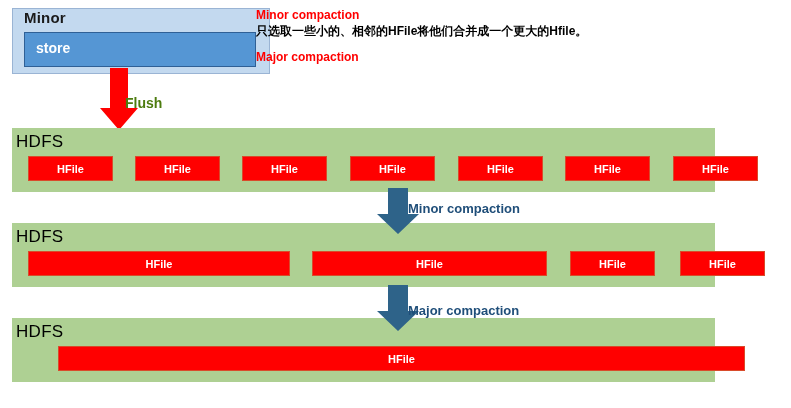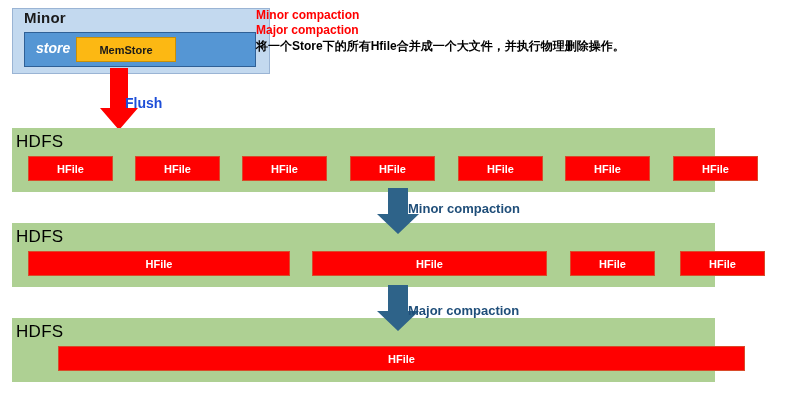--- a/index.html
+++ b/index.html
@@ -20,36 +20,36 @@
   .region-title{
     position:absolute;left:24px;top:9px;
     font-size:15px;font-weight:bold;color:#1a1a1a;letter-spacing:0.2px;
   }
   .store-box{
     position:absolute;left:24px;top:32px;width:232px;height:35px;
     background:#5596d4;border:1px solid #2f6096;box-sizing:border-box;
   }
   .store-label{
     position:absolute;left:36px;top:40px;
-    font-size:14px;font-weight:bold;color:#ffffff;font-style:italic;
+    font-size:14px;font-weight:bold;color:#ffffff;
   }
   .memstore-box{
     position:absolute;left:76px;top:37px;width:100px;height:25px;
     background:#fcb813;border:1px solid #c98f06;box-sizing:border-box;
     display:flex;align-items:center;justify-content:center;
     font-size:11px;font-weight:bold;color:#1a1a1a;
   }
 
   
   .flush-arrow{
     position:absolute;left:98px;top:68px;width:42px;height:62px;
   }
   .flush-label{
     position:absolute;left:125px;top:95px;
-    font-size:14px;font-weight:bold;color:#1d4ed8;
+    font-size:14px;font-weight:bold;color:#4d7c0f;
   }
 
   
   .annot{position:absolute;left:256px;top:8px;width:520px;}
   .annot-head{
     font-size:12px;font-weight:bold;color:#ff0000;
     line-height:15px;margin:0;
   }
   .annot-body{
     font-size:12px;font-weight:bold;color:#000000;
@@ -81,33 +81,32 @@
 </style>
 </head>
 <body>
 
 <div class="canvas">
 
   <div class="region-box"></div>
   <div class="region-title">Minor</div>
   <div class="store-box"></div>
   <div class="store-label">store</div>
-  <div class="memstore-box">MemStore</div>
 
   <div class="flush-arrow">
     <svg width="42" height="62" viewBox="0 0 42 62">
       <polygon points="12,0 30,0 30,40 40,40 21,62 2,40 12,40" fill="#ff0000"></polygon>
     </svg>
   </div>
   <div class="flush-label">Flush</div>
 
   <div class="annot">
     <p class="annot-head">Minor compaction</p>
+    <p class="annot-body">只选取一些小的、相邻的HFile将他们合并成一个更大的Hfile。</p>
     <p class="annot-head">Major compaction</p>
-    <p class="annot-body">将一个Store下的所有Hfile合并成一个大文件，并执行物理删除操作。</p>
   </div>
 
   <div class="hdfs-band" id="band0" style="top:128px;height:64px;">
       <div class="hfile" style="left: 16px; width: 85px; top: 28px; height: 25px;">HFile</div>
       <div class="hfile" style="left: 123px; width: 85px; top: 28px; height: 25px;">HFile</div>
       <div class="hfile" style="left: 230px; width: 85px; top: 28px; height: 25px;">HFile</div>
       <div class="hfile" style="left: 338px; width: 85px; top: 28px; height: 25px;">HFile</div>
       <div class="hfile" style="left: 446px; width: 85px; top: 28px; height: 25px;">HFile</div>
       <div class="hfile" style="left: 553px; width: 85px; top: 28px; height: 25px;">HFile</div>
       <div class="hfile" style="left: 661px; width: 85px; top: 28px; height: 25px;">HFile</div>

